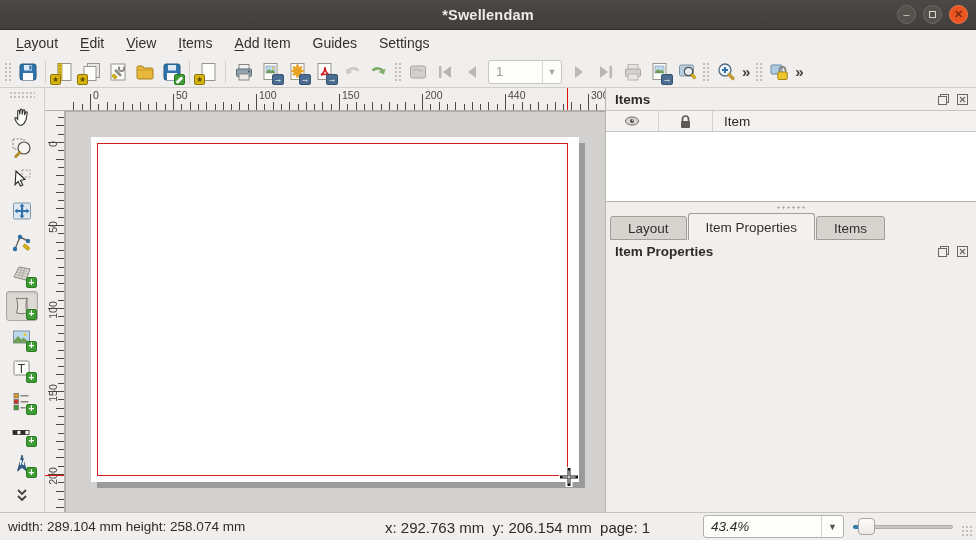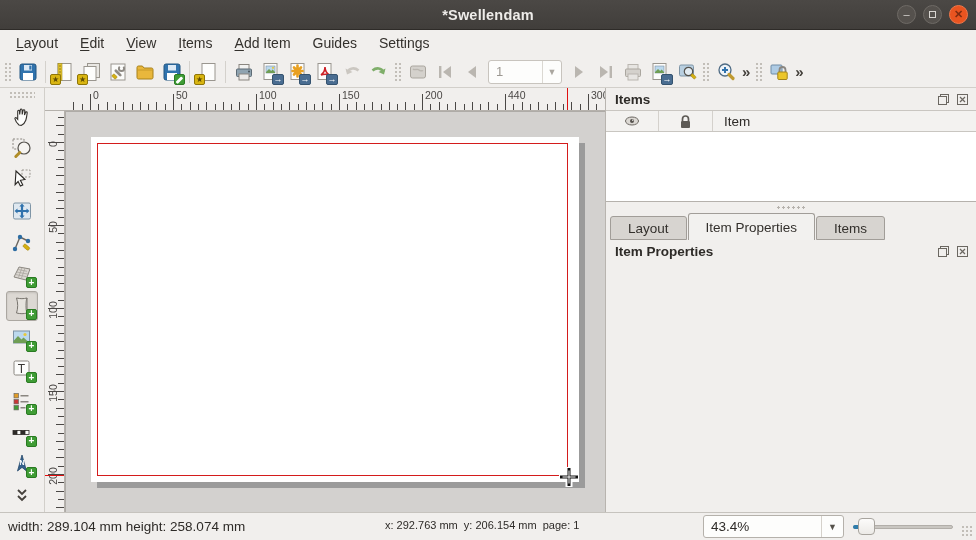--- a/index.html
+++ b/index.html
@@ -104,23 +104,23 @@
   .tabbar { height:28px; display:flex; align-items:flex-end; padding-left:4px; position:relative; }
   .tab { padding:0 17px; height:24px; line-height:24px; font-size:13.5px; color:#33302c;
     background:#d7d4d0; border:1px solid #a19d98; border-radius:3px 3px 0 0; margin-right:1px; }
   .tab.active { background:#f2f1ef; height:27px; line-height:27px; border-bottom:none; font-weight:normal; }
   .panel-rest { height:162px; }
 
   
   .statusbar { position:absolute; left:0; top:512px; width:976px; height:28px; background:#f1efed;
     border-top:1px solid #c6c3be; }
   .sb-size { position:absolute; left:8px; top:6px; font-size:13.5px; color:#2e2b28; }
-  .sb-pos { position:absolute; left:385px; top:6px; font-size:11px; color:#2e2b28; white-space:pre; }
+  .sb-pos { position:absolute; left:385px; top:6px; font-size:15px; color:#2e2b28; white-space:pre; }
   .zoom-combo { position:absolute; left:703px; top:2px; width:141px; height:23px; background:#fdfdfc;
-    border:1px solid #b5b1ab; border-radius:3px; display:flex; align-items:center; }
+    border:1px solid #b5b1ab; border-radius:3px; display:flex; align-items:center;font-style:italic; }
   .zoom-combo .val { flex:1; padding-left:7px; font-size:13.5px; color:#2e2b28; }
   .zoom-combo .arrow { width:22px; height:100%; border-left:1px solid #d5d1cb; display:flex;
     align-items:center; justify-content:center; color:#55514b; font-size:9px; }
   .zoom-slider { position:absolute; left:853px; top:12px; width:100px; height:4px; }
   .zoom-slider .track { position:absolute; left:0; right:0; top:0; height:4px; background:#c9c6c1;
     border-radius:2px; border:1px solid #b2aea9; }
   .zoom-slider .fill { position:absolute; left:0; top:0; width:10px; height:4px; background:#2f7cab;
     border-radius:2px 0 0 2px; }
   .zoom-slider .handle { position:absolute; left:5px; top:-7px; width:17px; height:17px;
     background:linear-gradient(#fcfbfa,#eceae7); border:1px solid #a8a49e; border-radius:4px; }

